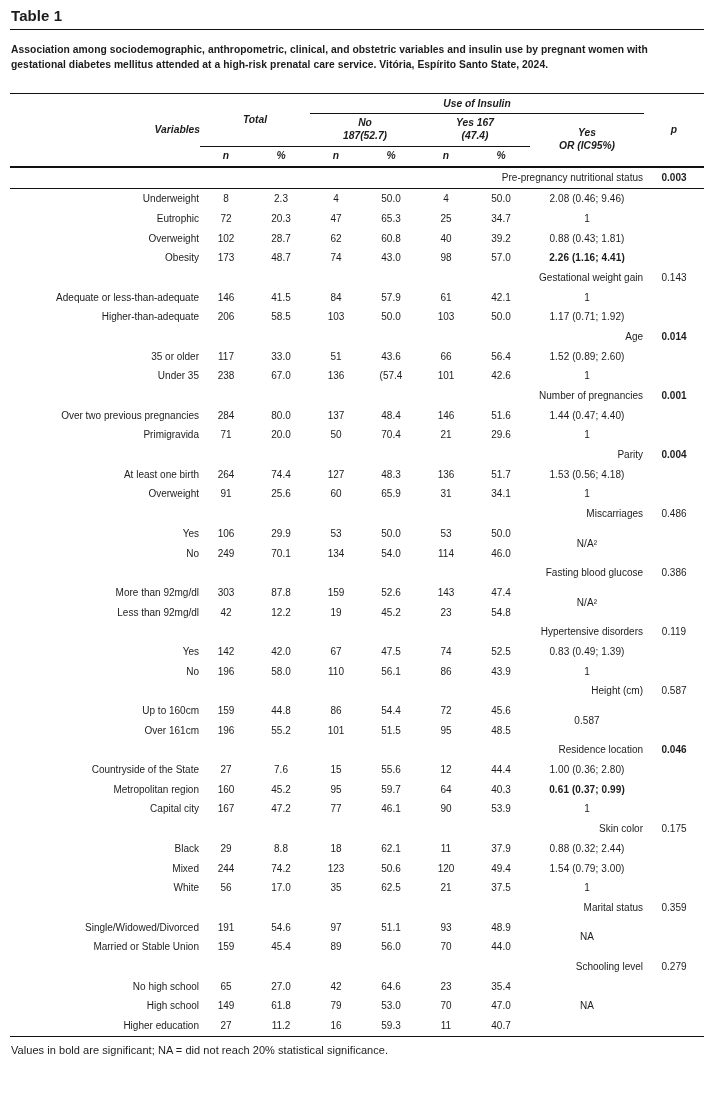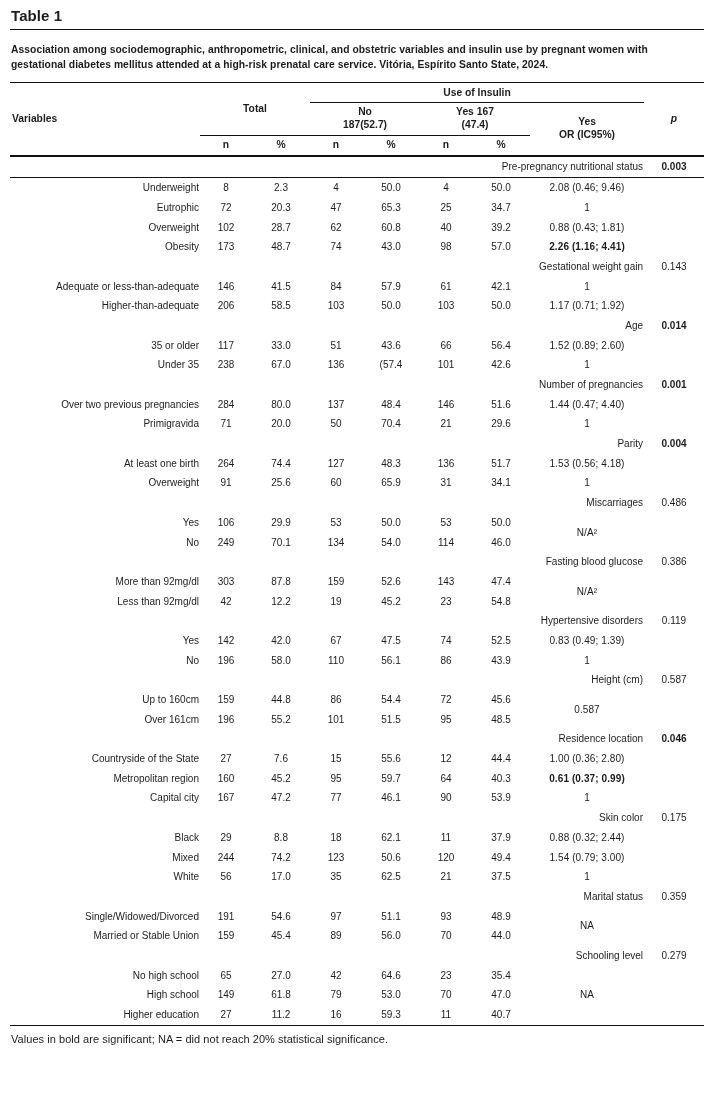--- a/index.html
+++ b/index.html
@@ -6,30 +6,30 @@
   html,body { background:#fff; }
   .page {
     width:714px; height:1099px; background:#ffffff; position:relative;
     font-family:"Liberation Sans","DejaVu Sans",sans-serif; color:#1c1c1c;
     overflow:hidden;
   }
   .table-label { font-size:15px; font-weight:bold; padding:7px 12px 5px 11px; letter-spacing:.1px; }
   .rule-thin { border-top:1.2px solid #111; margin:0 10px; }
   .caption {
     font-size:10.3px; font-weight:bold; line-height:1.5;
-    margin:12px 14px 9px 11px; letter-spacing:.05px;
+    margin:12px 14px 20px 11px; letter-spacing:.05px;
   }
   table.results {
     width:694px; margin:0 10px; border-collapse:collapse; table-layout:fixed;
     border-top:1.6px solid #111; border-bottom:1.8px solid #111;
     font-size:10px; color:#1c1c1c;
   }
   thead { border-bottom:2px solid #111; }
-  thead th { font-weight:bold; font-size:10.3px; text-align:center; vertical-align:middle; line-height:1.2; padding:2px 0; }
-  th.variables-h { text-align:left; padding-left:2px; vertical-align:middle; }
+  thead th { font-weight:bold; font-size:10.3px; text-align:center; vertical-align:middle; line-height:1.2; padding:2px 0;font-style:italic; }
+  th.variables-h { text-align:right; padding-left:2px; vertical-align:middle; }
   th.uoi-h { border-bottom:1.1px solid #111; padding:4px 0 3px; }
   th.group-h { padding:3px 0 4px; }
   th.or-h { vertical-align:middle; line-height:1.25; }
   th.p-h { font-style:italic; }
   tr.nrow th { border-top:1.1px solid #111; padding:3px 0 4px; font-size:10.3px; }
   tbody td { text-align:center; vertical-align:middle; padding:4.2px 1px 4.0px; line-height:1.15; }
   td.cat-label { text-align:right; padding-left:2px; }
   td.var-label { text-align:right; padding-left:20px; }
   td.or-cell { letter-spacing:.1px; }
   tr.rule-after td { border-bottom:1.1px solid #111; }

